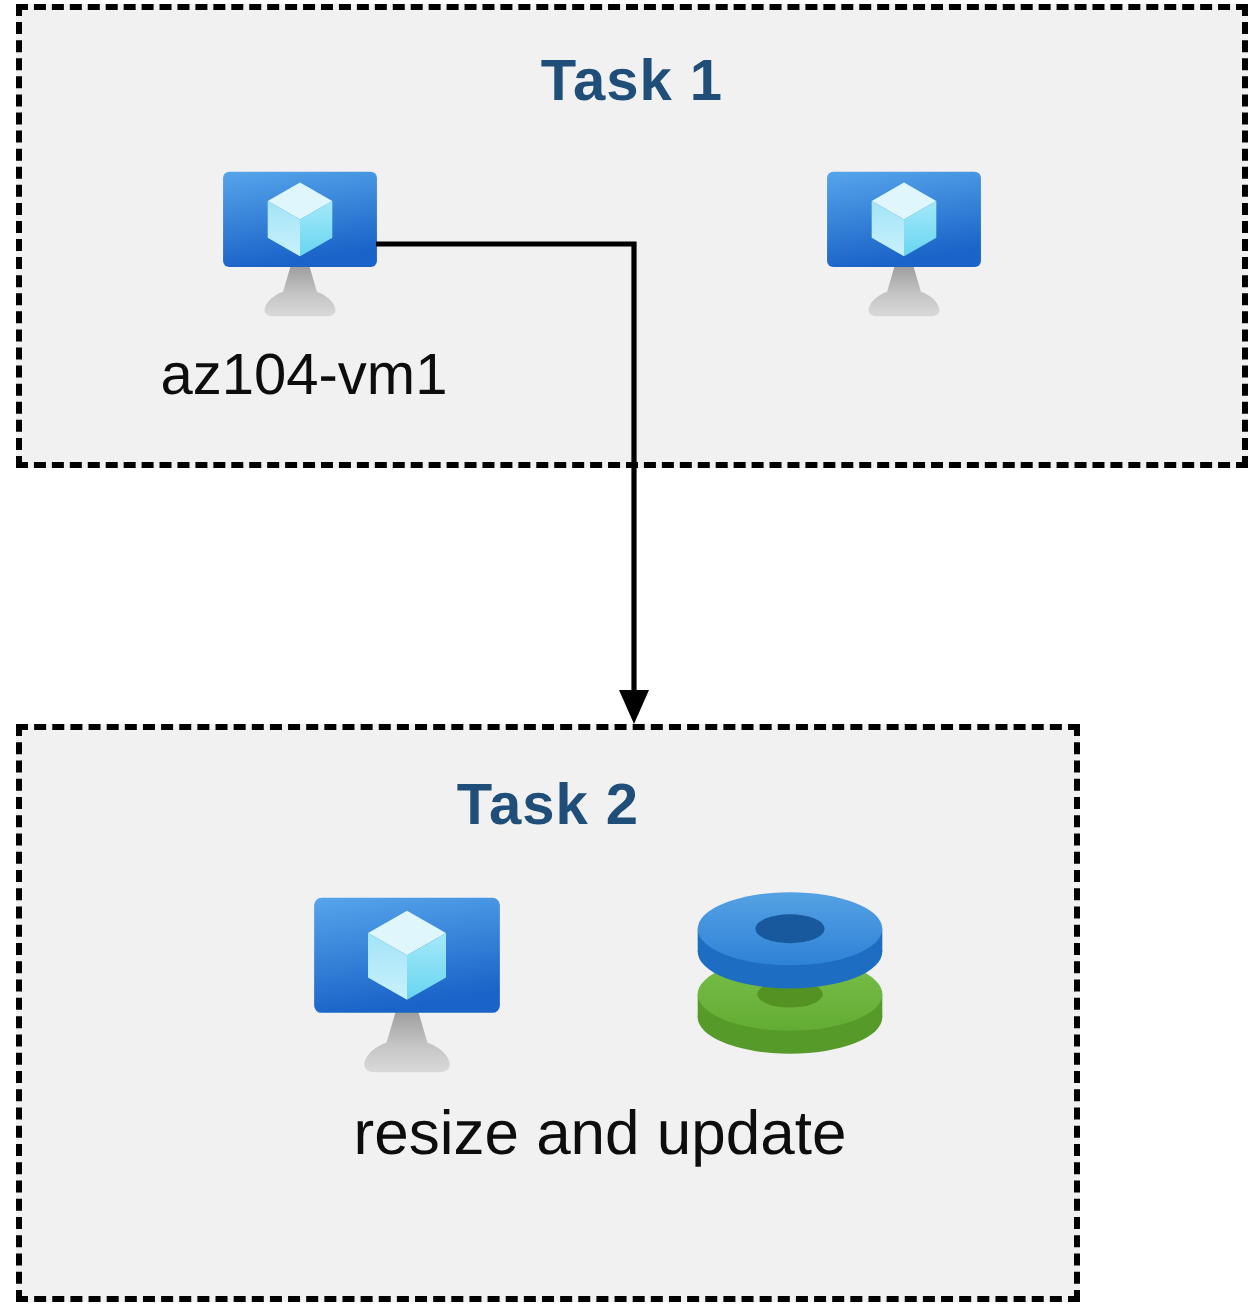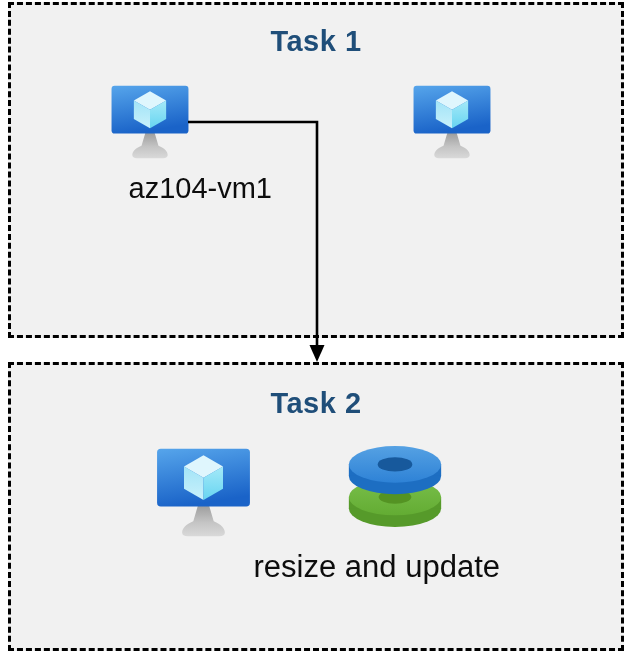--- a/index.html
+++ b/index.html
@@ -4,35 +4,35 @@
 <style>
   html,body{margin:0;padding:0;background:#ffffff;}
   .canvas{
     position:relative;width:628px;height:654px;background:#ffffff;overflow:hidden;
     font-family:"Liberation Sans", sans-serif;
   }
   .task-box{
     position:absolute;box-sizing:border-box;background:#f1f1f1;
     border:3px dashed #000000;
   }
-  .task1{left:8px;top:2px;width:616px;height:336px;}
-  .task2{left:8px;top:362px;width:616px;height:289px;}
+  .task1{left:8px;top:2px;width:616px;height:232px;}
+  .task2{left:8px;top:362px;width:532px;height:289px;}
   .task-title{
     position:absolute;left:0;width:100%;text-align:center;
     font-size:29px;font-weight:600;color:#1f4e79;letter-spacing:0.5px;
   }
   .title1{top:20px;}
   .title2{top:22px;}
   .vm-icon{position:absolute;}
   .vm-label{
-    position:absolute;width:240px;text-align:right;
+    position:absolute;width:240px;text-align:center;
     font-size:29px;line-height:37px;color:#0d0d0d;
   }
   .caption{
-    position:absolute;left:100px;top:549px;width:400px;text-align:right;
+    position:absolute;left:100px;top:549px;width:400px;text-align:center;
     font-size:31px;color:#0d0d0d;
   }
   .arrow-overlay{position:absolute;left:0;top:0;pointer-events:none;}
   .hidden-defs{position:absolute;width:0;height:0;}
 </style>
 </head>
 <body>
 
 <svg class="hidden-defs" aria-hidden="true">
   <defs>

